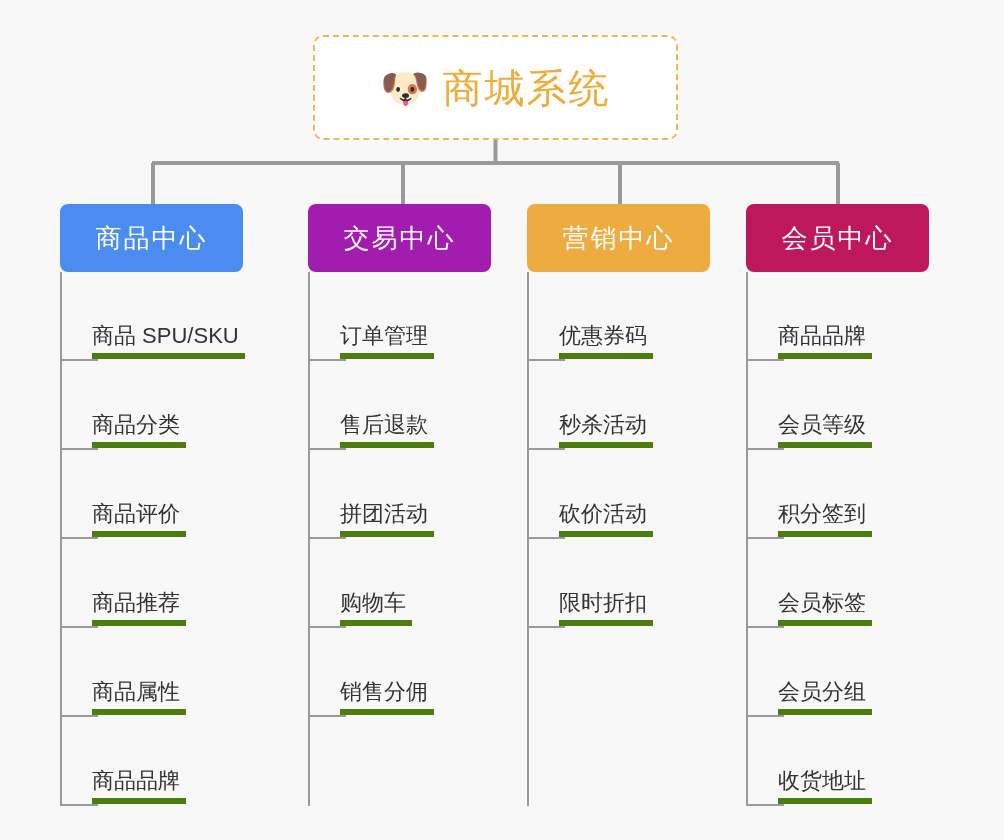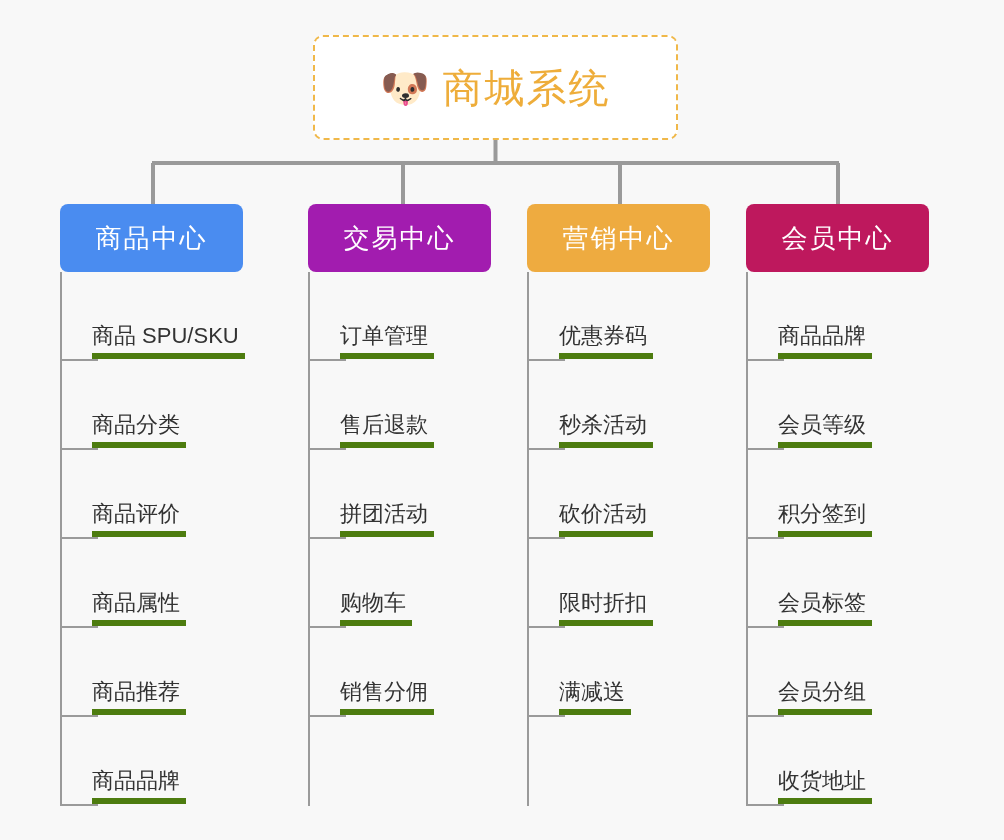--- a/index.html
+++ b/index.html
@@ -149,24 +149,24 @@
       <div class="leaf-item">
         <span class="leaf-label">商品 SPU/SKU</span>
       </div>
       <div class="leaf-item">
         <span class="leaf-label">商品分类</span>
       </div>
       <div class="leaf-item">
         <span class="leaf-label">商品评价</span>
       </div>
       <div class="leaf-item">
+        <span class="leaf-label">商品推荐</span>
+      </div>
+      <div class="leaf-item">
         <span class="leaf-label">商品属性</span>
-      </div>
-      <div class="leaf-item">
-        <span class="leaf-label">商品推荐</span>
       </div>
       <div class="leaf-item">
         <span class="leaf-label">商品品牌</span>
       </div>
     </div>
   </div>
 
   <div class="column" id="col-1" style="left:308px;">
     <div class="col-header" style="width: 183px; background: #a21caf;">
       <span>交易中心</span>
@@ -202,23 +202,20 @@
       </div>
       <div class="leaf-item">
         <span class="leaf-label">秒杀活动</span>
       </div>
       <div class="leaf-item">
         <span class="leaf-label">砍价活动</span>
       </div>
       <div class="leaf-item">
         <span class="leaf-label">限时折扣</span>
       </div>
-      <div class="leaf-item">
-        <span class="leaf-label">满减送</span>
-      </div>
     </div>
   </div>
 
   <div class="column" id="col-3" style="left:746px;">
     <div class="col-header" style="width: 183px; background: #be185d;">
       <span>会员中心</span>
     </div>
     <div class="leaf-list">
       <div class="spine" style="height: 534px;"></div>
       <div class="leaf-item">

